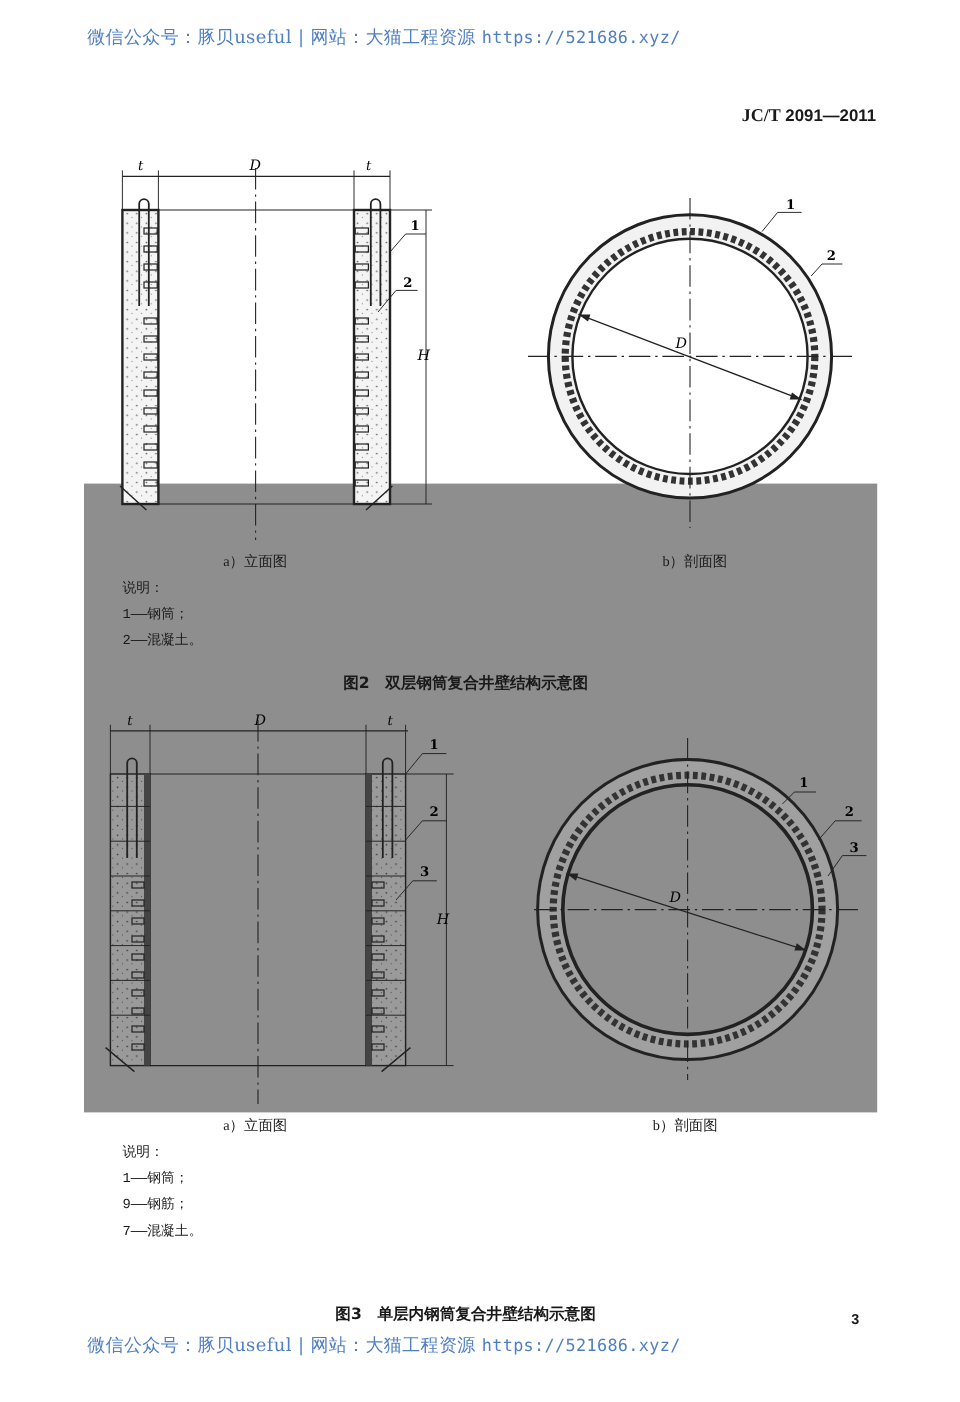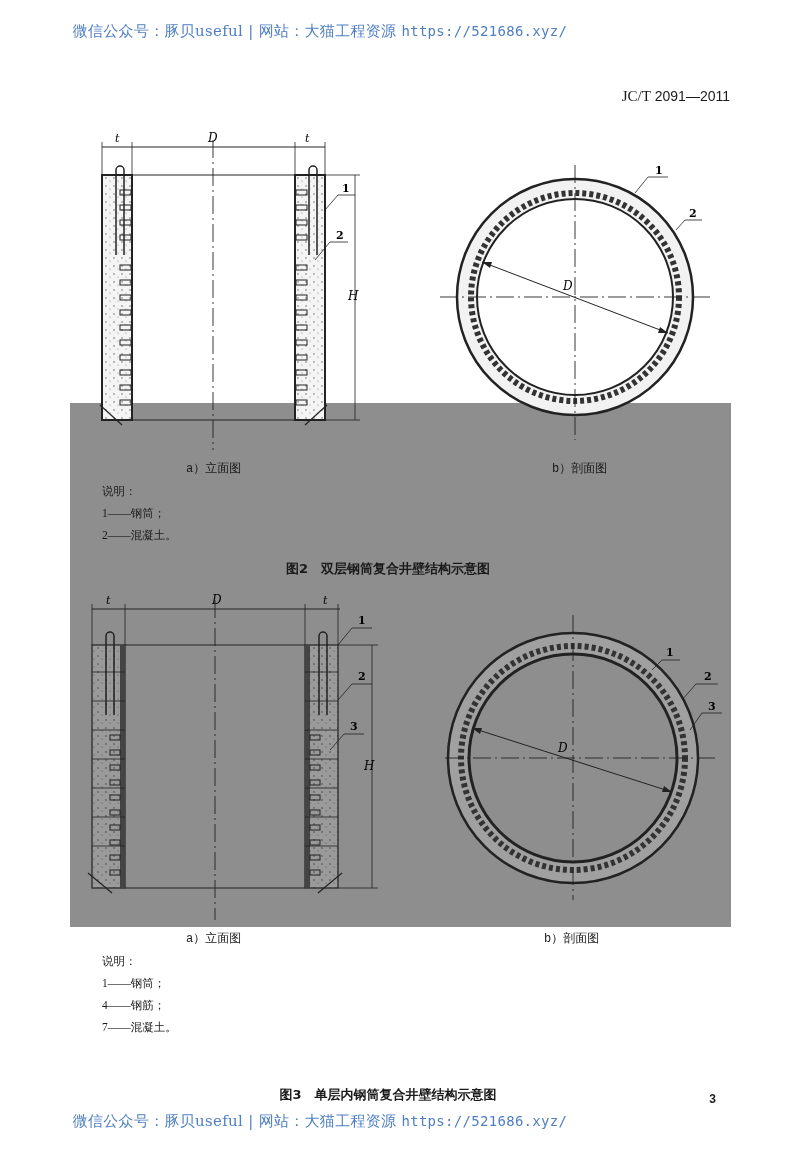--- a/index.html
+++ b/index.html
@@ -1,29 +1,29 @@
 <!DOCTYPE html>
 <html><head>
 <meta charset="utf-8">
 <style>
   html, body { margin:0; padding:0; }
   body { width:800px; height:1168px; background:#ffffff; position:relative; overflow:hidden;
          font-family: "DejaVu Serif", "Liberation Serif", serif; color:#1a1a1a; }
   .watermark { position:absolute; left:0; width:640px; text-align:center; color:#4f7fc2;
                font-size:15px; letter-spacing:0.3px; font-family:"DejaVu Serif", serif; }
   .watermark .url { font-family:"DejaVu Sans Mono", "Liberation Mono", monospace; font-size:14px; }
-  .std-code { position:absolute; right:70px; top:88px; font-size:14px; font-weight:normal;
+  .std-code { position:absolute; right:70px; top:88px; font-size:14px; font-weight:bold;
               font-family:"Liberation Sans", "DejaVu Sans", sans-serif;text-align:center; }
   .std-code .jc { font-family:"Liberation Serif", serif; font-size:15px; }
   .overlay { position:absolute; left:70px; top:403px; width:661px; height:524px;
              background:#8e8e8e; z-index:0; }
   .fig { position:absolute; z-index:1; }
-  .caption-sub { position:absolute; font-size:12px; z-index:2; font-family:Liberation Mono, monospace;text-align:right; }
+  .caption-sub { position:absolute; font-size:12px; z-index:2; font-family:Liberation Serif, serif;text-align:right; }
   .legend { position:absolute; left:102px; font-size:11.5px; line-height:22px; z-index:2;
-            font-family:Liberation Serif, serif; }
+            font-family:Liberation Mono, monospace; }
   .fig-title { position:absolute; left:0; width:776px; text-align:center; font-size:13px;
                font-weight:bold; z-index:2; font-family:"DejaVu Sans", sans-serif; }
   .page-num { position:absolute; right:84px; top:1092px; font-size:12px; font-weight:bold;
               font-family:"Liberation Sans", sans-serif; }
 </style>
 </head>
 <body>
 
 <div class="watermark" style="top:22px;">
   <span>微信公众号：豚贝useful | 网站：大猫工程资源 </span><span class="url">https://521686.xyz/</span>
@@ -241,21 +241,21 @@
     <line x1="262" y1="113" x2="282" y2="113" stroke="#222" stroke-width="0.8"></line>
   <text x="268" y="110" font-size="11" font-weight="bold">3</text>
 </svg>
 
 <div class="caption-sub" style="left:186px;top:930px;">a）立面图</div>
 <div class="caption-sub" style="left:544px;top:930px;">b）剖面图</div>
 
 <div class="legend" style="top:950px;">
   <div>说明：</div>
   <div>1——钢筒；</div>
-  <div>4——钢筋；</div>
+  <div>9——钢筋；</div>
   <div>7——混凝土。</div>
 </div>
 <div class="fig-title" style="top:1086px;">图3　单层内钢筒复合井壁结构示意图</div>
 
 <div class="page-num">3</div>
 
 <div class="watermark" style="top:1112px;">
   <span>微信公众号：豚贝useful | 网站：大猫工程资源 </span><span class="url">https://521686.xyz/</span>
 </div>
 

